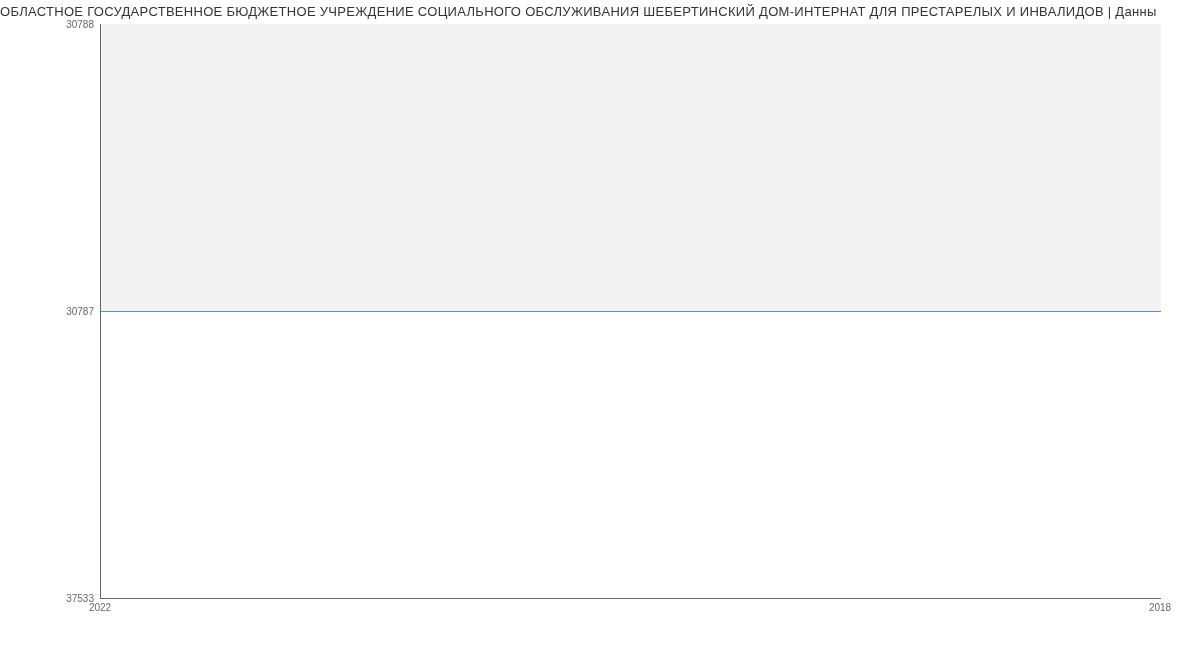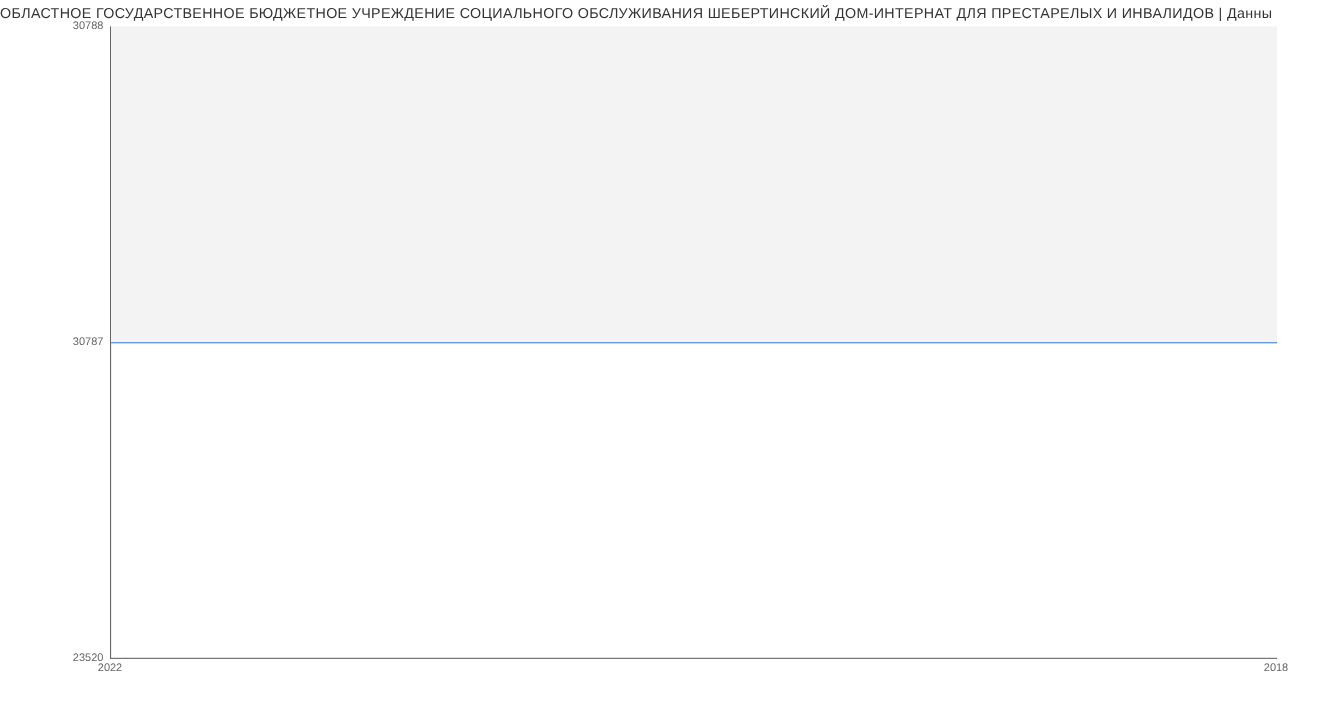--- a/index.html
+++ b/index.html
@@ -68,16 +68,16 @@
 
 <div class="plot-area">
 
   <div class="grid-band" style="top:0; height:50%;"></div>
 
   <div class="series-line" style="top:50%;"></div>
 </div>
 
 <div class="y-tick" style="top:24px;margin-left:16px;">30788</div>
 <div class="y-tick" style="top:311px;">30787</div>
-<div class="y-tick" style="top:598px;">23520</div>
+<div class="y-tick" style="top:598px;">37533</div>
 
 <div class="x-tick" style="left:100px;">2022</div>
 <div class="x-tick" style="left:1160px;">2018</div>
 
 </body></html>

